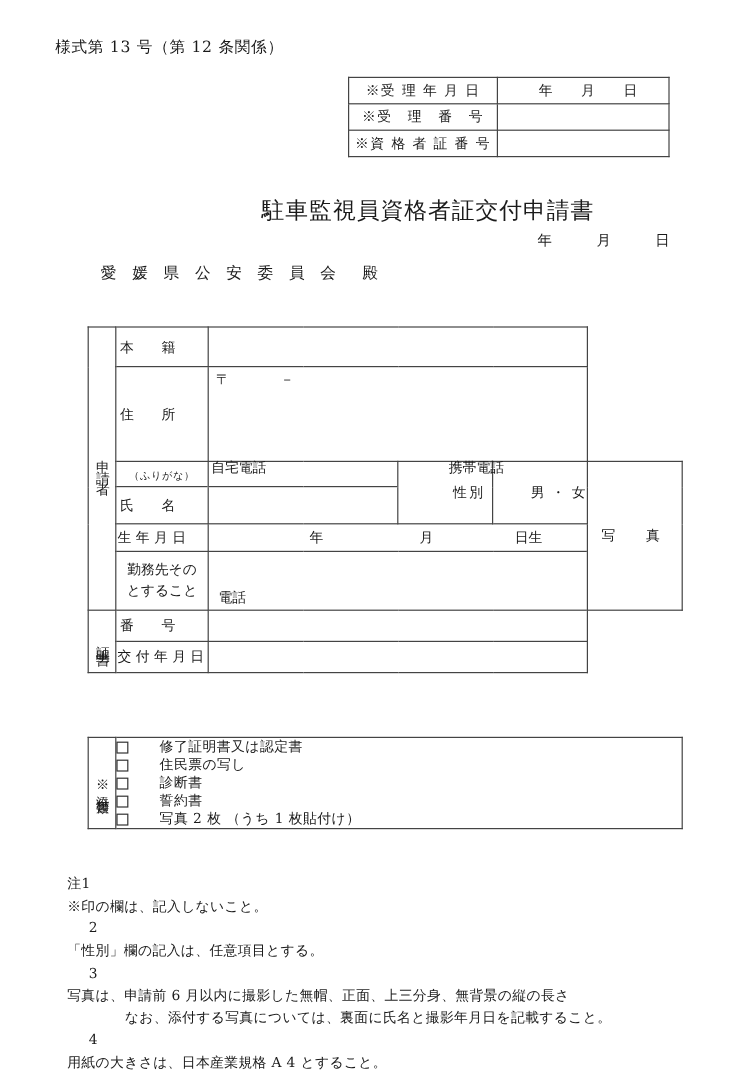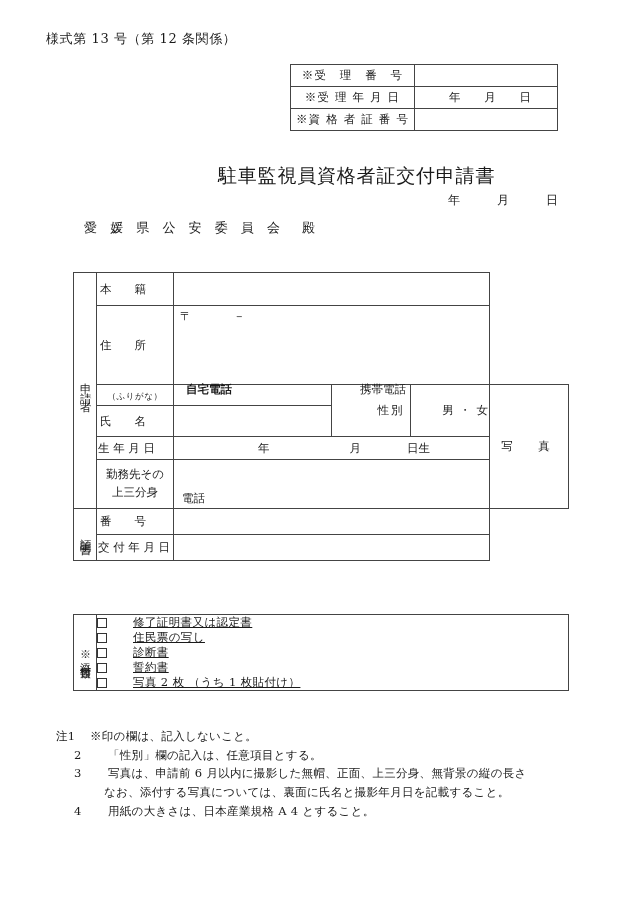--- a/index.html
+++ b/index.html
@@ -150,22 +150,22 @@
     font-size: 11.5px;
   }
   .addr-zip .dash { margin-left: 42px; }
   .addr-phones {
     position: absolute;
     left: 0;
     bottom: 2px;
     width: 100%;
     font-size: 11.5px;
   }
-  .addr-phones .home { position: absolute; left: 12px; font-weight: bold; }
-  .addr-phones .mob  { position: absolute; left: 186px; }
+  .addr-phones .home { position: absolute; left: 2px; }
+  .addr-phones .mob  { position: absolute; left: 200px; }
   .furi-label {
     font-size: 8.5px;
     text-align: center;
     letter-spacing: 0.5px;
     padding-top: 3px;
   }
   td.furi-name-label {
     border-bottom: 1px dotted #555 !important;
     margin-left: 42px;
   }
@@ -189,21 +189,21 @@
     letter-spacing: 7px;
     padding-left: 7px;
   }
   .dob-row {
     display: flex;
     font-size: 11.5px;
     padding: 0 2px;
   }
   .dob-row .y { margin-left: 82px; }
   .dob-row .m { margin-left: 80px; }
-  .dob-row .d { margin-left: 46px; }
+  .dob-row .d { margin-left: 68px; }
 
   .work-label {
     text-align: center;
     line-height: 1.55;
     padding: 0 4px;
     white-space: nowrap;
   }
   .work-box {
     position: relative;
     height: 48px;
@@ -236,21 +236,20 @@
   td.attach-label .vtext-tight {
     writing-mode: vertical-rl;
     text-orientation: upright;
     display: inline-block;
     letter-spacing: 1.5px;
     line-height: 1;
     font-size: 11px;
   }
   td.attach-list {
     padding: 7px 0 7px 26px;
-    text-decoration: underline;
   }
   .attach-item {
     display: flex;
     align-items: center;
     height: 15px;
     font-size: 11.5px;
     letter-spacing: 0.4px;
   }
   .chk {
     display: inline-block;
@@ -263,21 +262,21 @@
 
   
   #notes {
     left: 56px;
     top: 727px;
     width: 530px;
     font-size: 11.5px;
     line-height: 1.62;
     letter-spacing: 0.3px;
   }
-  .note-row { display: flex; white-space: nowrap; }
+  .note-row { display: flex; white-space: nowrap; flex-direction: column; }
   .note-num {
     width: 34px;
     flex: none;
     text-align: left;
     padding-left: 0;
   }
   .note-num.first { width: 34px; }
   .note-num.indent { padding-left: 18px; width: 34px; }
   .note-txt { flex: 1; }
   .note-cont { padding-left: 34px; white-space: nowrap; }
@@ -286,32 +285,32 @@
 </head>
 <body>
 
 <div id="page">
 
   <div class="abs" id="form-no">様式第 13 号（第 12 条関係）</div>
 
   <table class="abs" id="official-table">
     <tbody>
         <tr>
-      <td class="lbl">※受　理　番　号</td>
-      <td class="val"></td>
-    </tr>
-    <tr>
       <td class="lbl">※受 理 年 月 日</td>
       <td class="val">
         <div class="ymd-inline">
           <span>年</span>
           <span>月</span>
           <span>日</span>
         </div>
       </td>
+    </tr>
+    <tr>
+      <td class="lbl">※受　理　番　号</td>
+      <td class="val"></td>
     </tr>
     <tr>
       <td class="lbl">※資 格 者 証 番 号</td>
       <td class="val"></td>
     </tr>
   </tbody>
     </table>
 
   <div class="abs" id="doc-title">駐車監視員資格者証交付申請書</div>
 
@@ -389,21 +388,21 @@
           <span class="y">年</span>
           <span class="m">月</span>
           <span class="d">日生</span>
         </div>
       </td>
     </tr>
 
     <tr>
       <td class="rowlabel work-label">
         <div>勤務先その</div>
-        <div>上三分身</div>
+        <div>とすること</div>
       </td>
       <td class="field" colspan="4">
         <div class="work-box">
           <span class="tel">電話</span>
         </div>
       </td>
     </tr>
 
     <tr>
       <td class="vlabel" rowspan="2">

